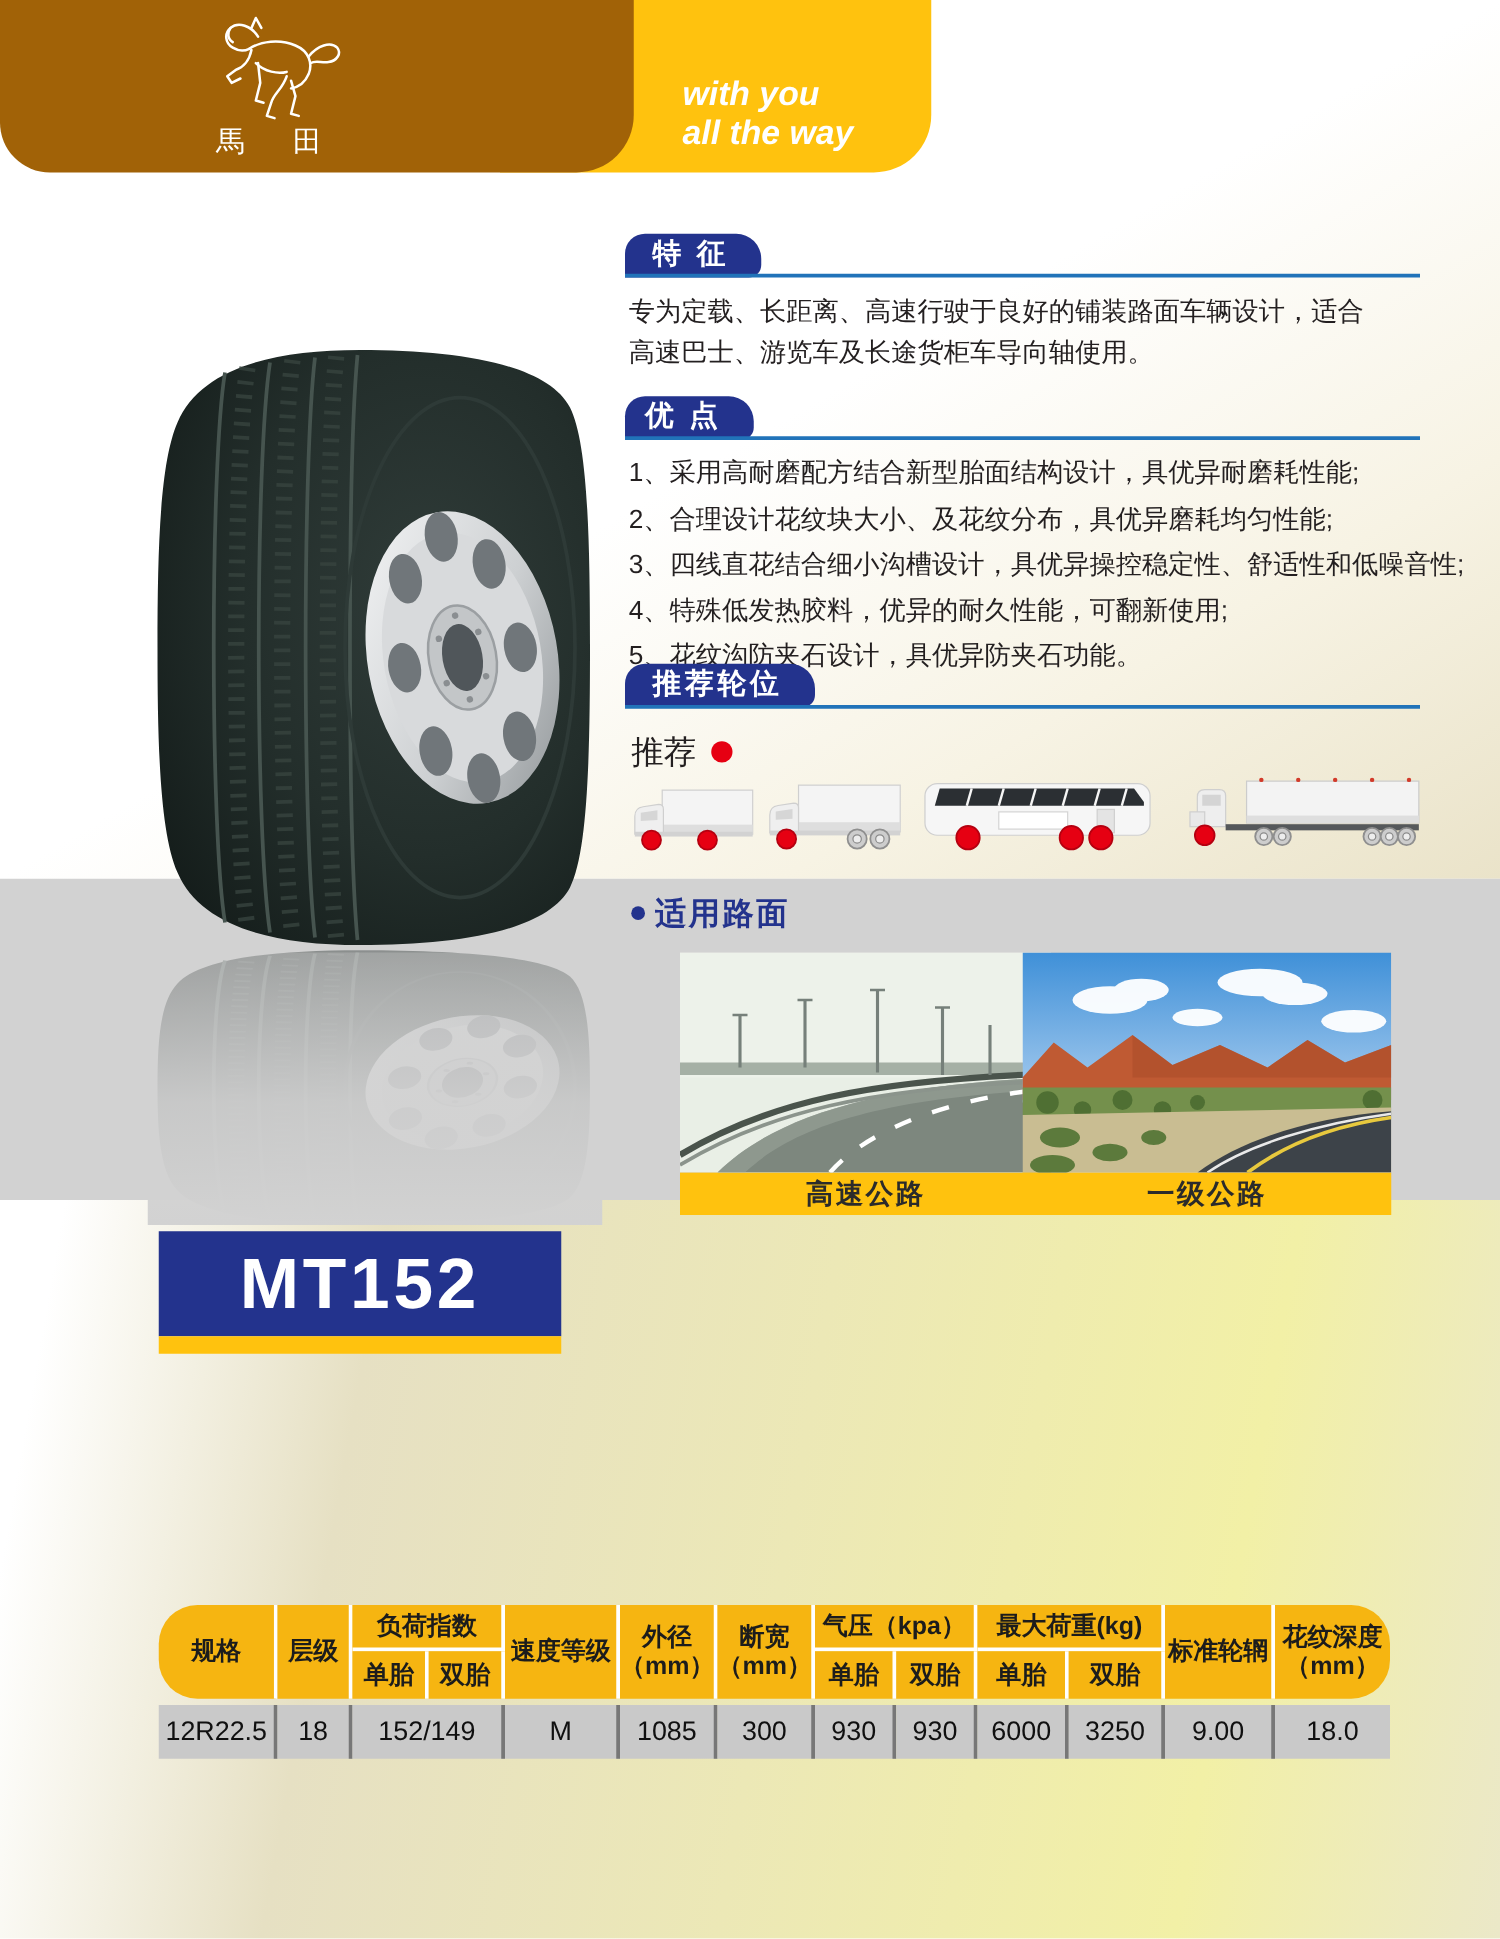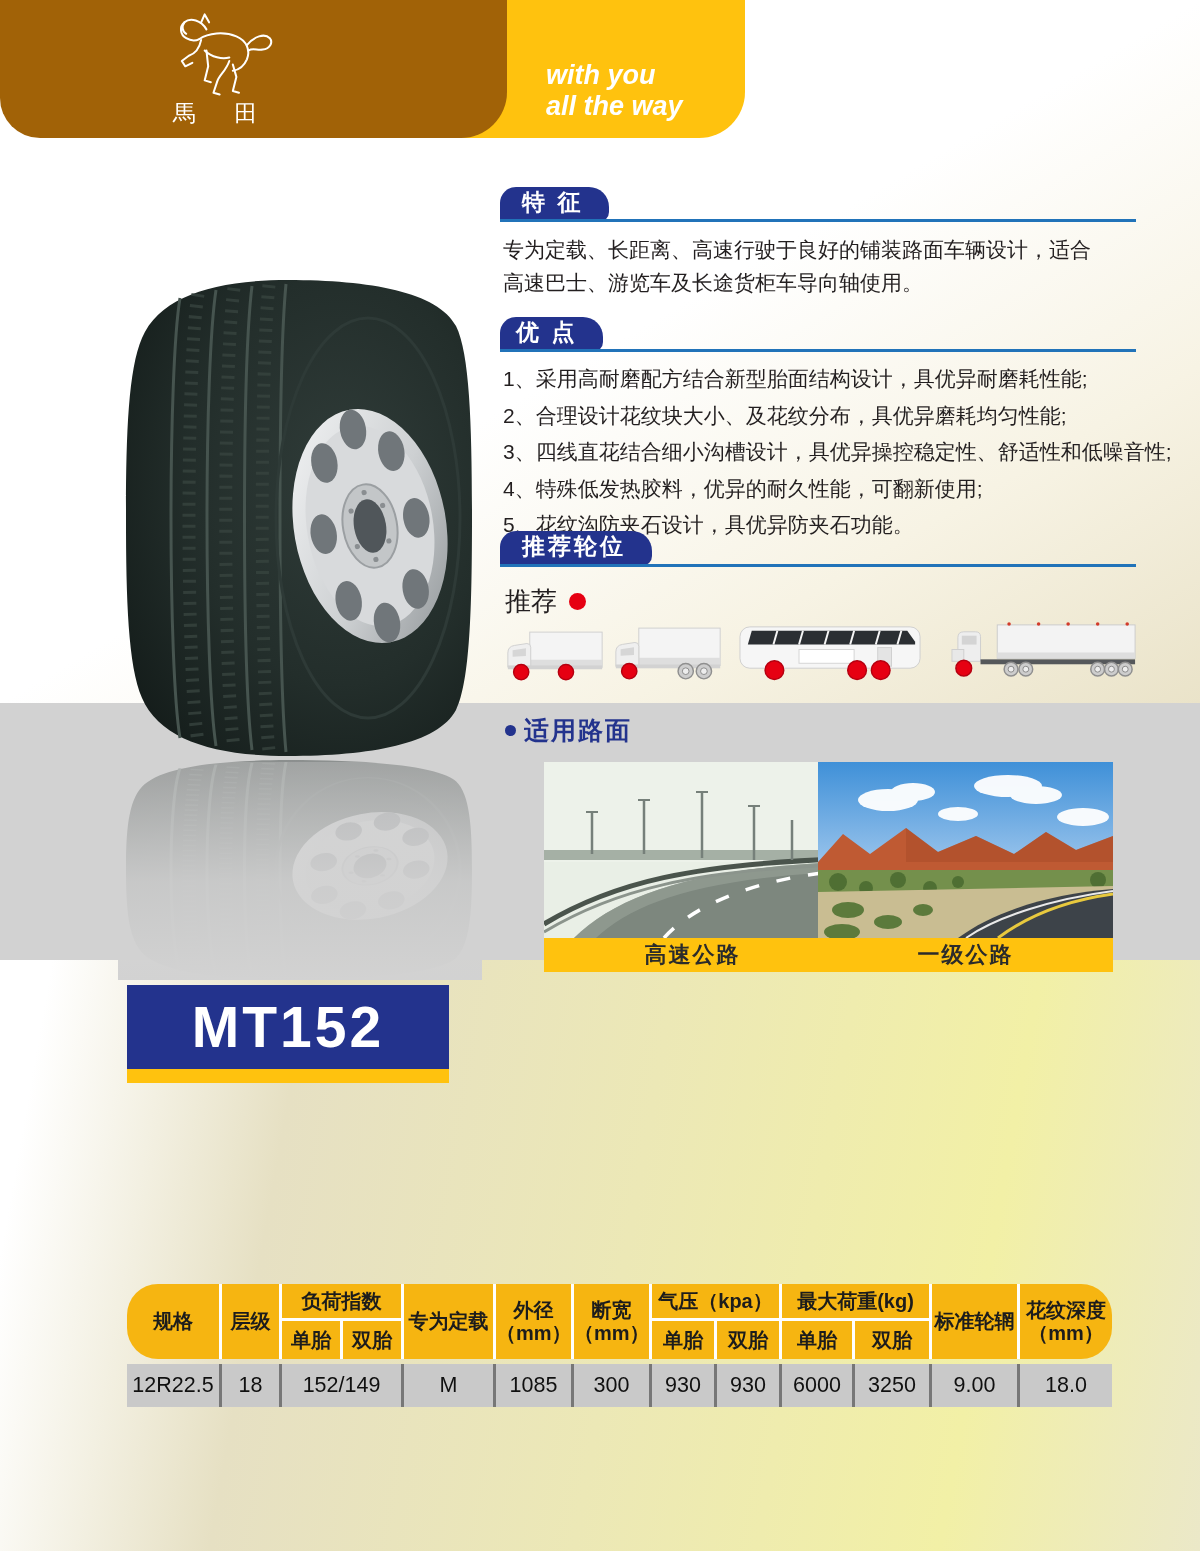--- a/index.html
+++ b/index.html
@@ -336,21 +336,21 @@
           <col style="width:73px">
           <col style="width:77px">
           <col style="width:88px">
         <col style="width:92px">
       </colgroup>
       <tbody>
           <tr>
         <th rowspan="2" class="rl"><span>规格</span></th>
         <th rowspan="2"><span>层级</span></th>
         <th colspan="2" class="bb"><span>负荷指数</span></th>
-        <th rowspan="2"><span>专为定载</span></th>
+        <th rowspan="2"><span>速度等级</span></th>
         <th rowspan="2"><span>外径</span><br><span>（mm）</span></th>
         <th rowspan="2"><span>断宽</span><br><span>（mm）</span></th>
         <th colspan="2" class="bb"><span>气压（kpa）</span></th>
         <th colspan="2" class="bb"><span>最大荷重(kg)</span></th>
         <th rowspan="2"><span>标准轮辋</span></th>
         <th rowspan="2" class="rr"><span>花纹深度</span><br><span>（mm）</span></th>
       </tr>
       <tr>
         <th><span>单胎</span></th>
         <th><span>双胎</span></th>

